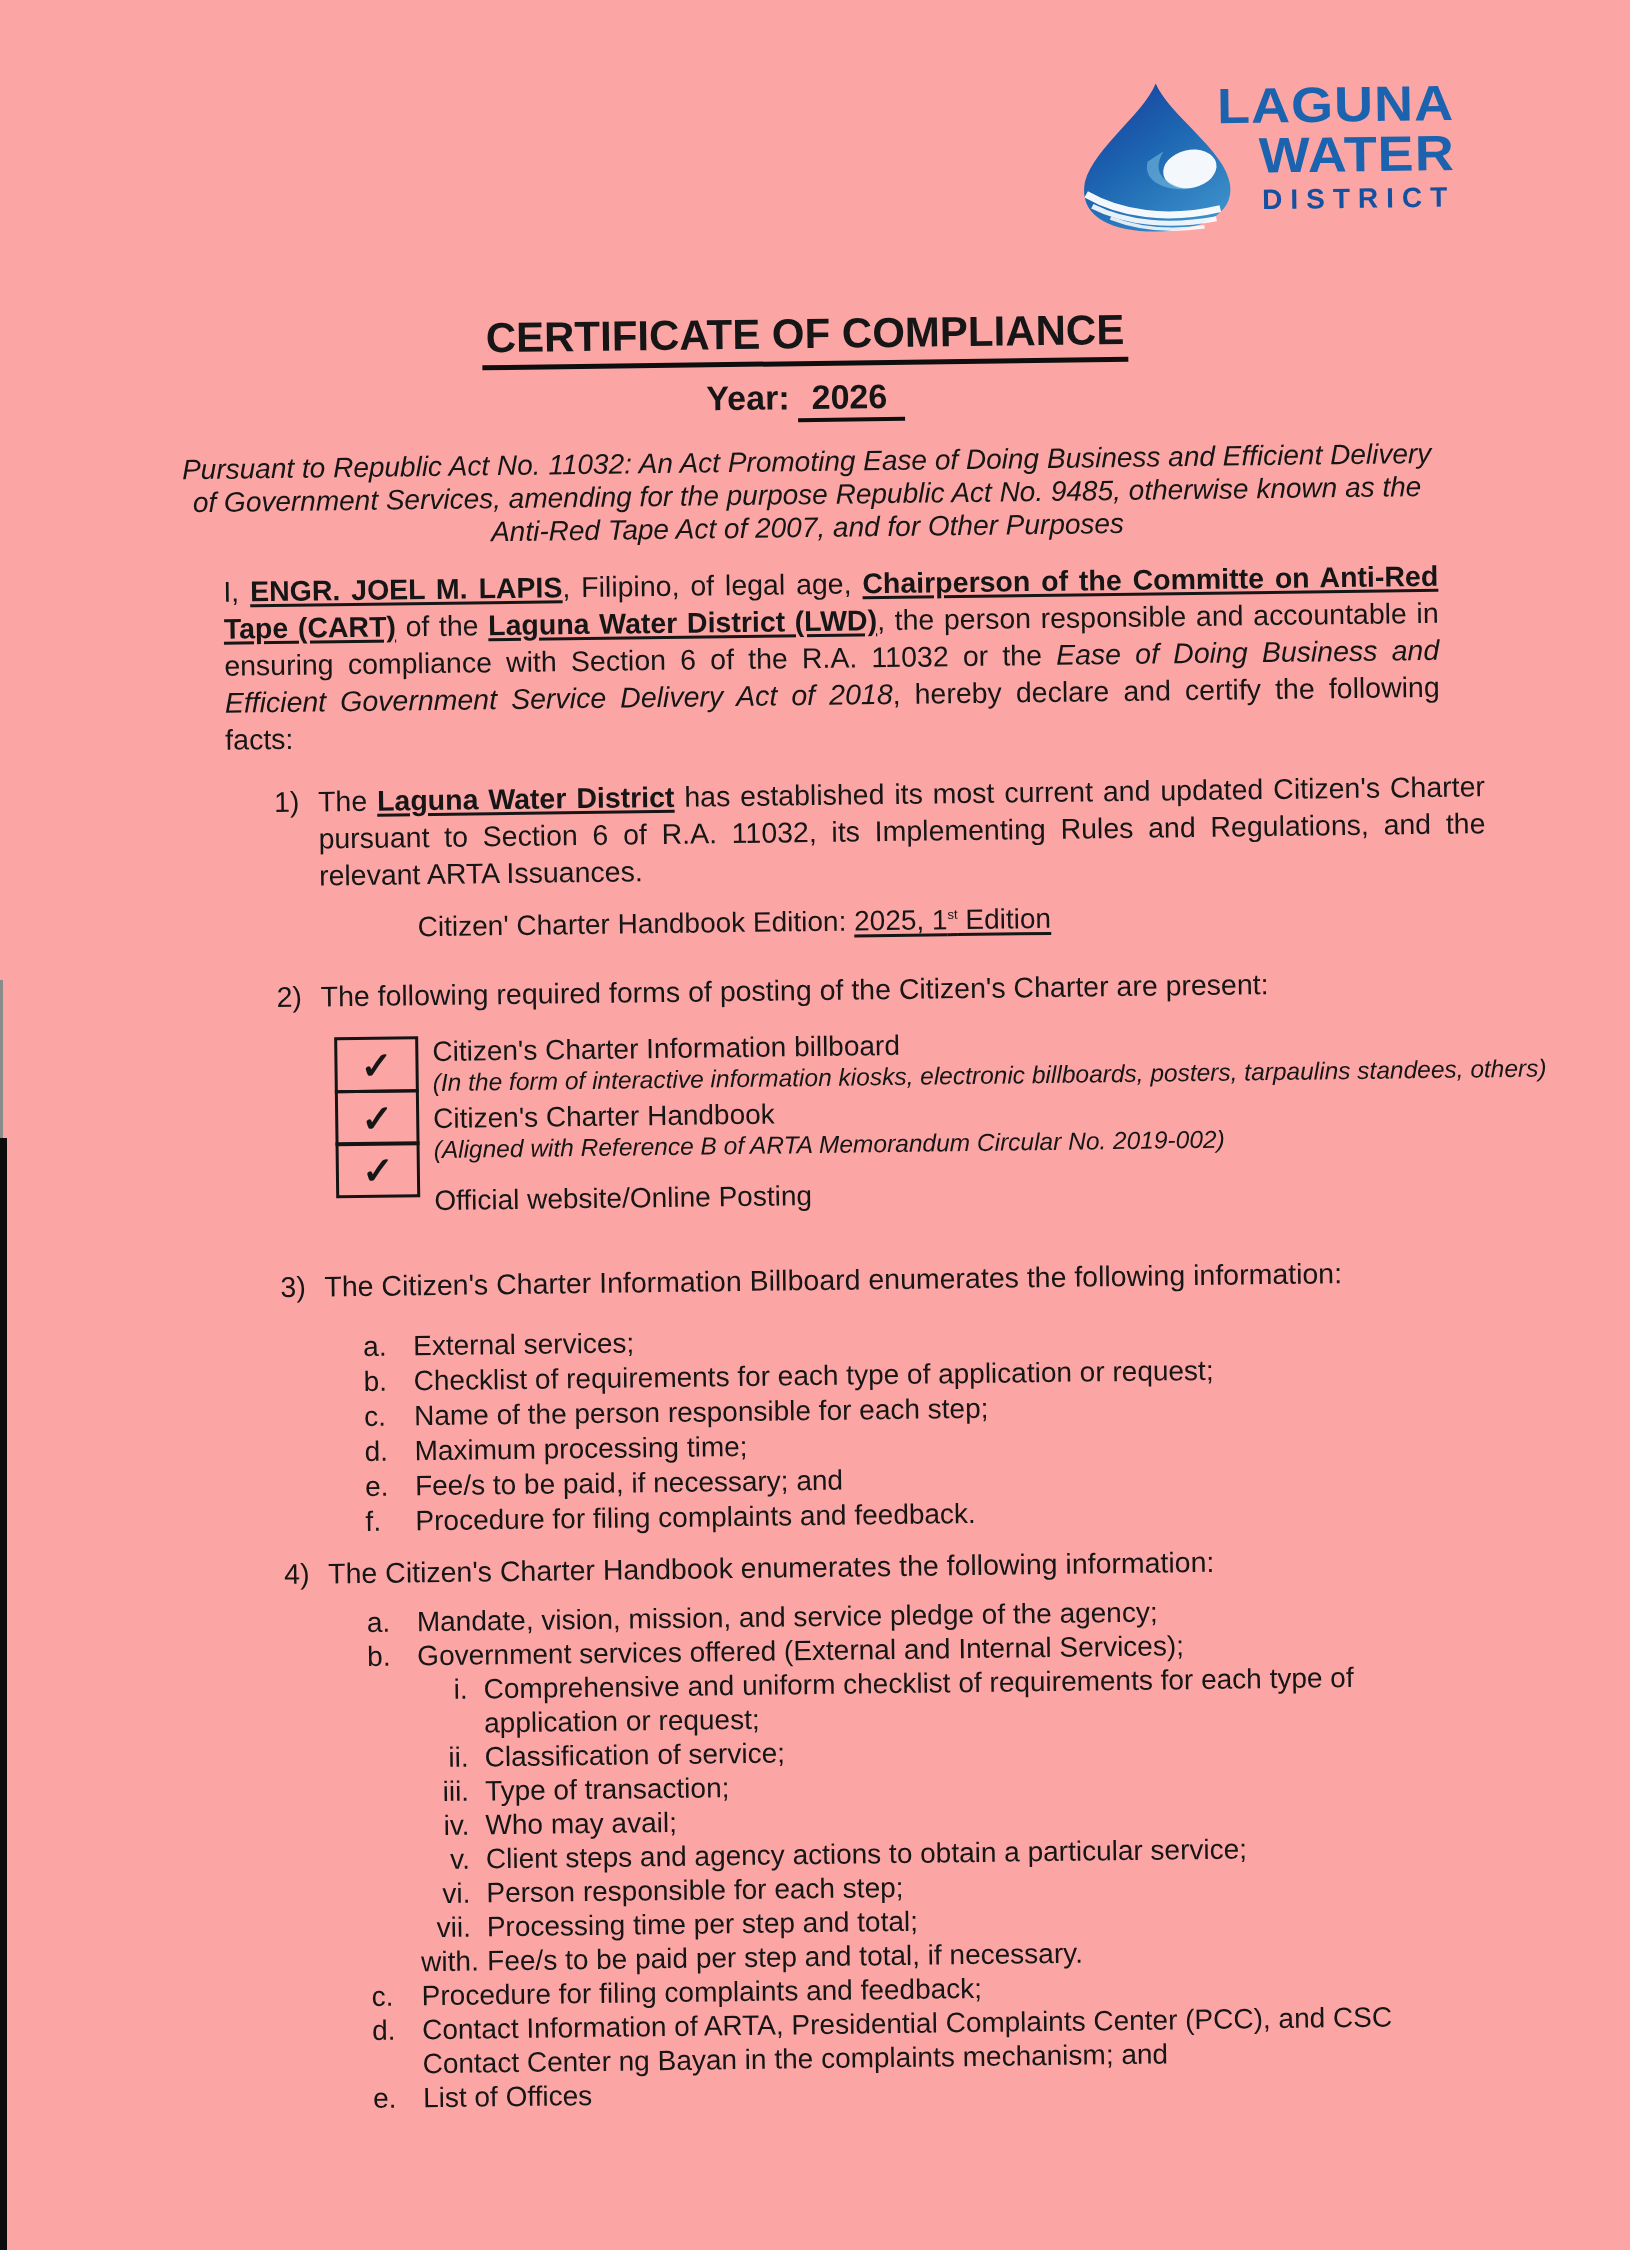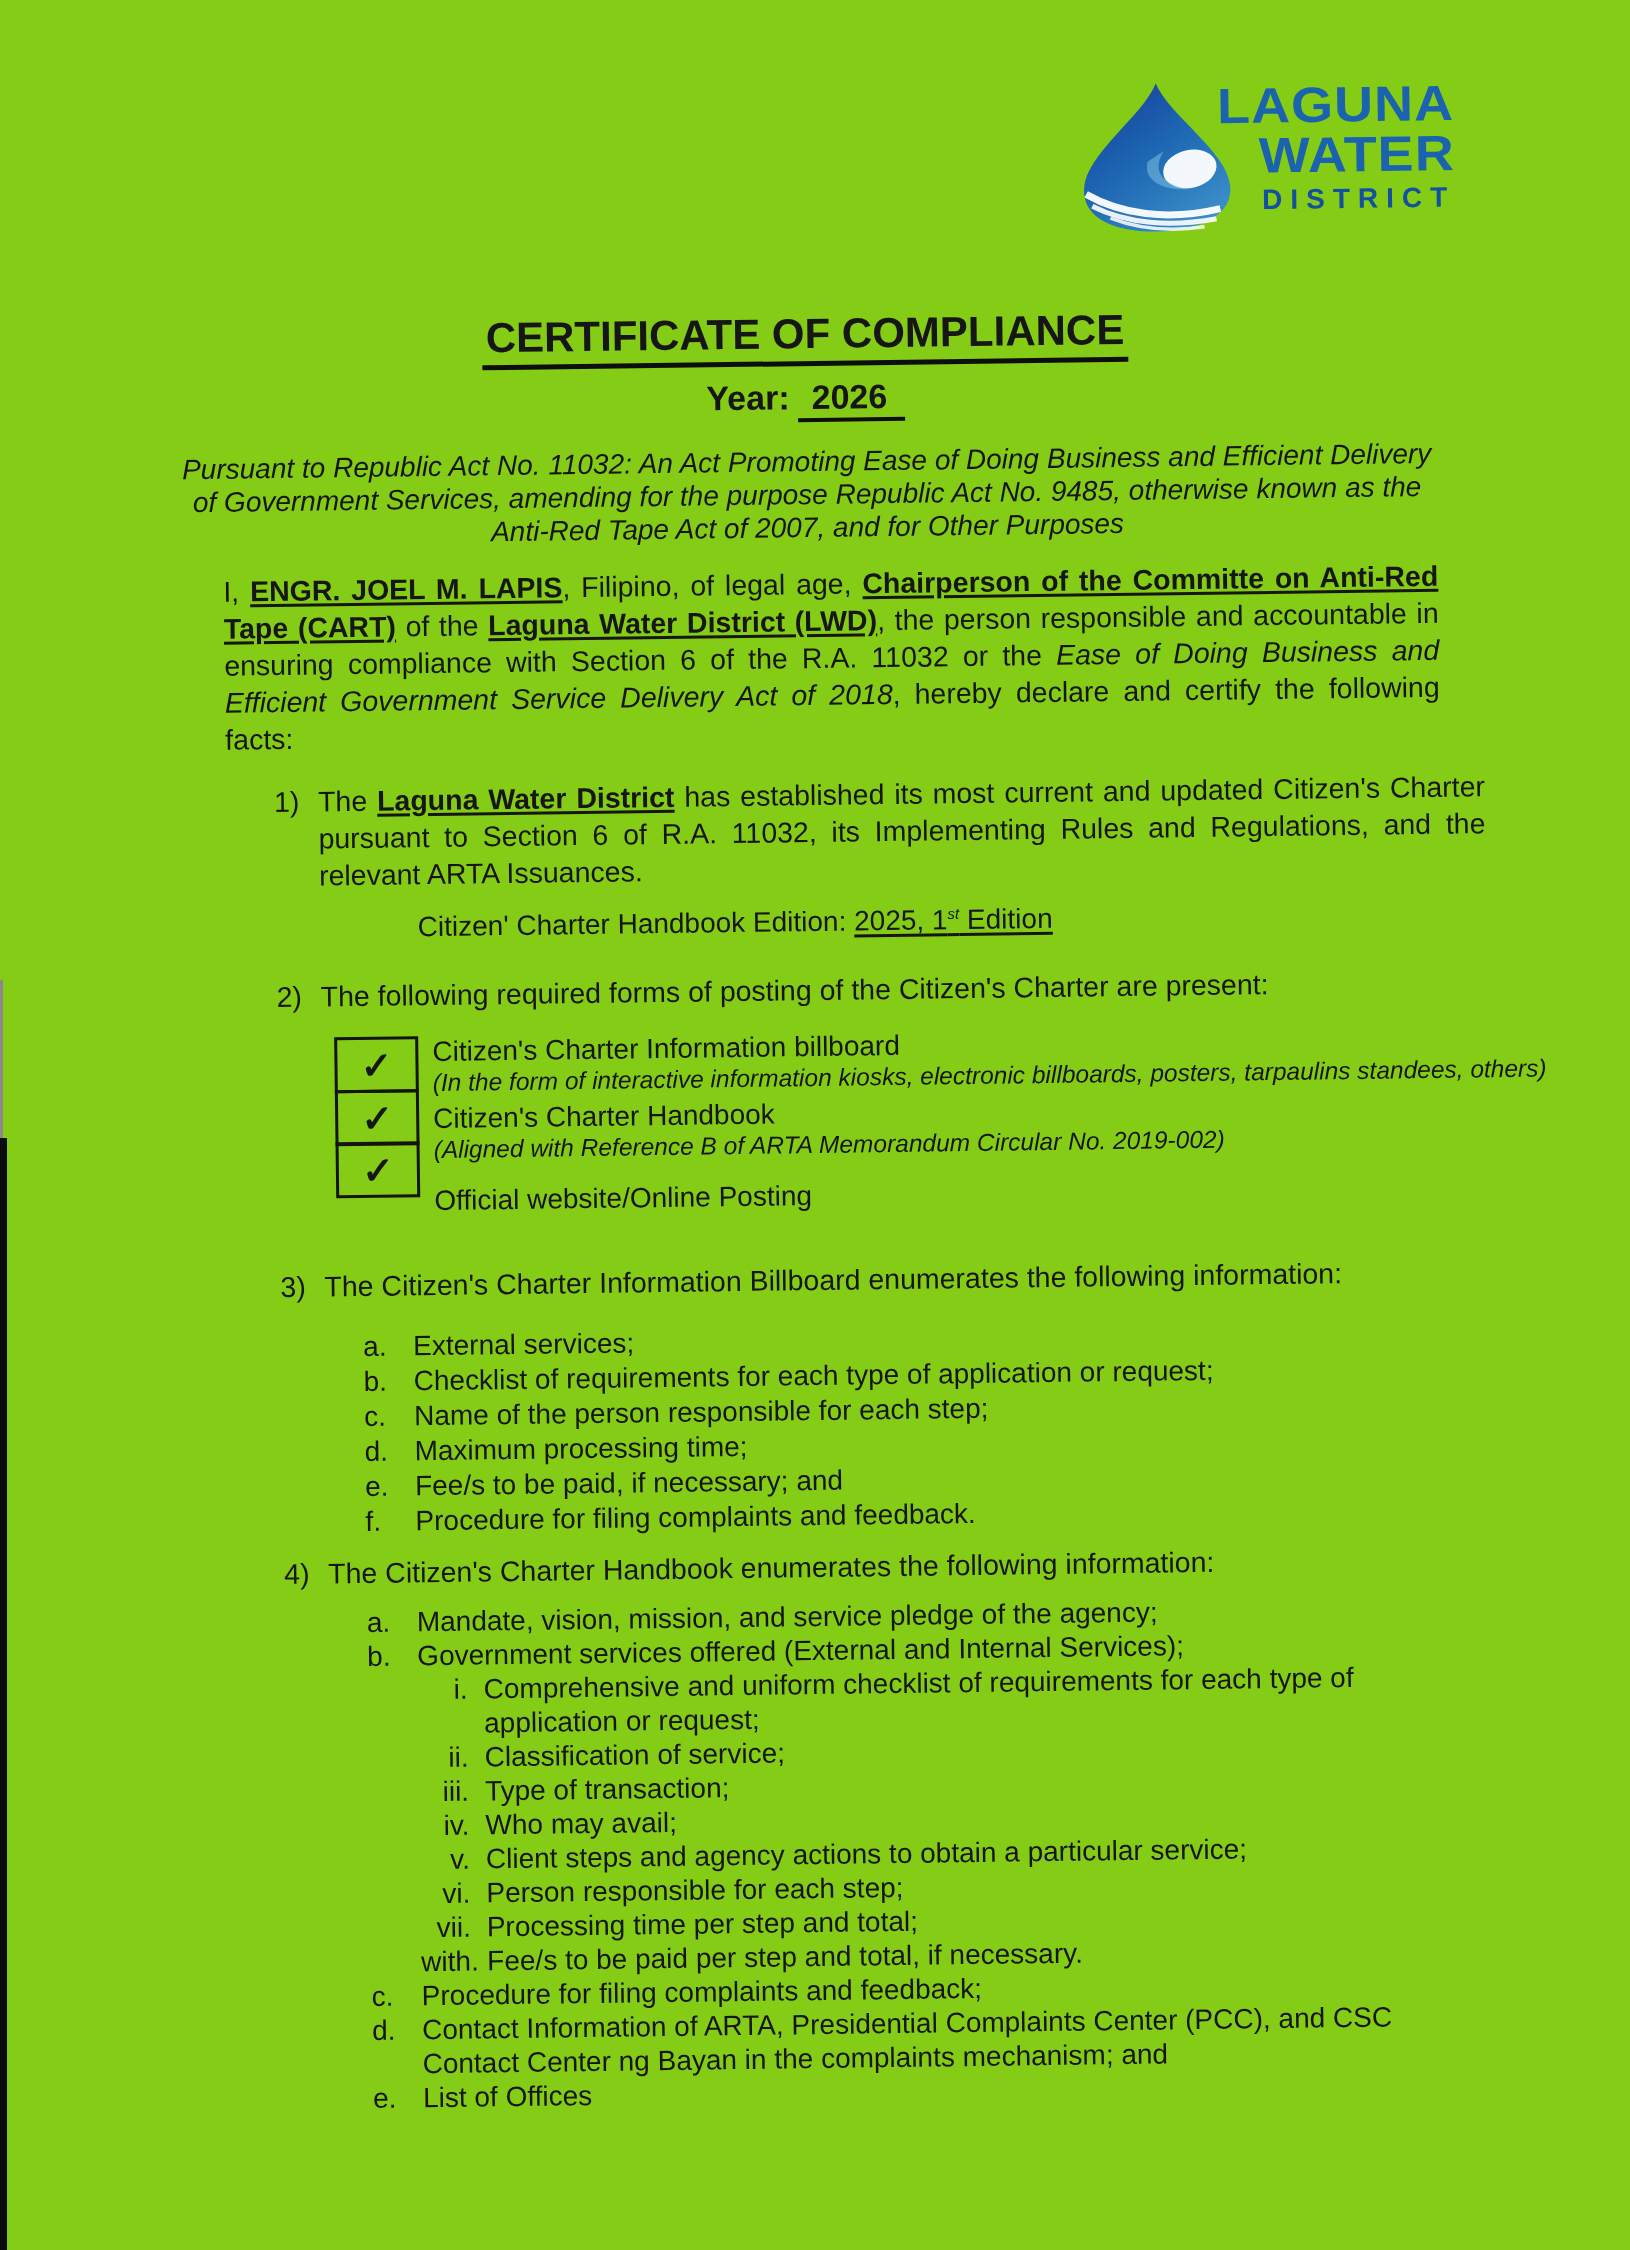--- a/index.html
+++ b/index.html
@@ -5,21 +5,21 @@
   html,body { margin:0; padding:0; }
   body {
     width:1630px; height:2250px;
     background:#e9e9e7;
     font-family:"Liberation Sans", sans-serif;
     color:#161616;
   }
   .page {
     position:relative;
     width:1630px; height:2250px;
-    background:#84cc16;
+    background:#fca5a5;
     overflow:hidden;
   }
   
   .scan-strip {
     position:absolute; left:0; top:1138px;
     width:7px; height:1112px;
     background:#0c0c0c;
   }
   .scan-strip-top {
     position:absolute; left:0; top:980px;
@@ -75,21 +75,21 @@
   .item {
     margin-left:278px; width:1167px;
     font-size:28.5px; line-height:37px;
     padding-left:44px; text-indent:-44px; text-align:justify;
   }
   .item .num { display:inline-block; width:30px; margin-right:14px; text-indent:0; }
   .item1 { margin-top:26px; }
   .edition {
     margin:18px 0 0 420px; font-size:28px;
   }
-  .edition sup { font-size:15px;font-style:italic; }
+  .edition sup { font-size:13px; }
   .ul2 { text-decoration:underline; text-decoration-thickness:2.5px; text-underline-offset:4px; }
   .item2 { margin-top:34px; }
   .item3 { margin-top:38px; }
   .item4 { margin-top:16px; }
 
   
   .checkblock { margin:22px 0 0 335px; display:flex; }
   .boxcol { width:84px; flex:0 0 84px; }
   .cbox {
     box-sizing:border-box;

